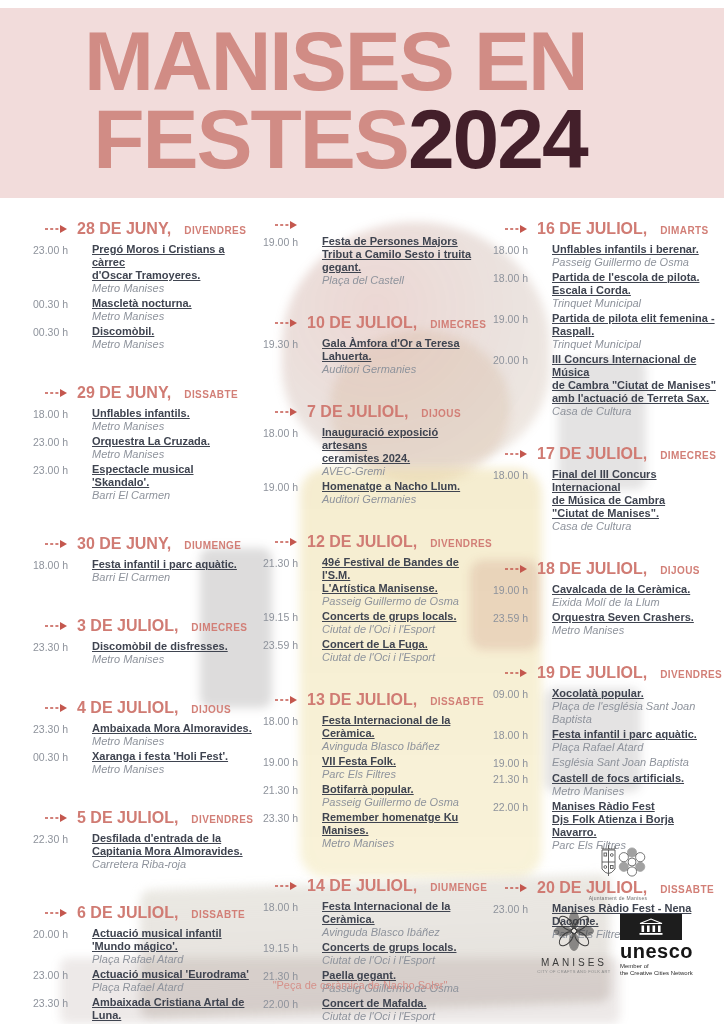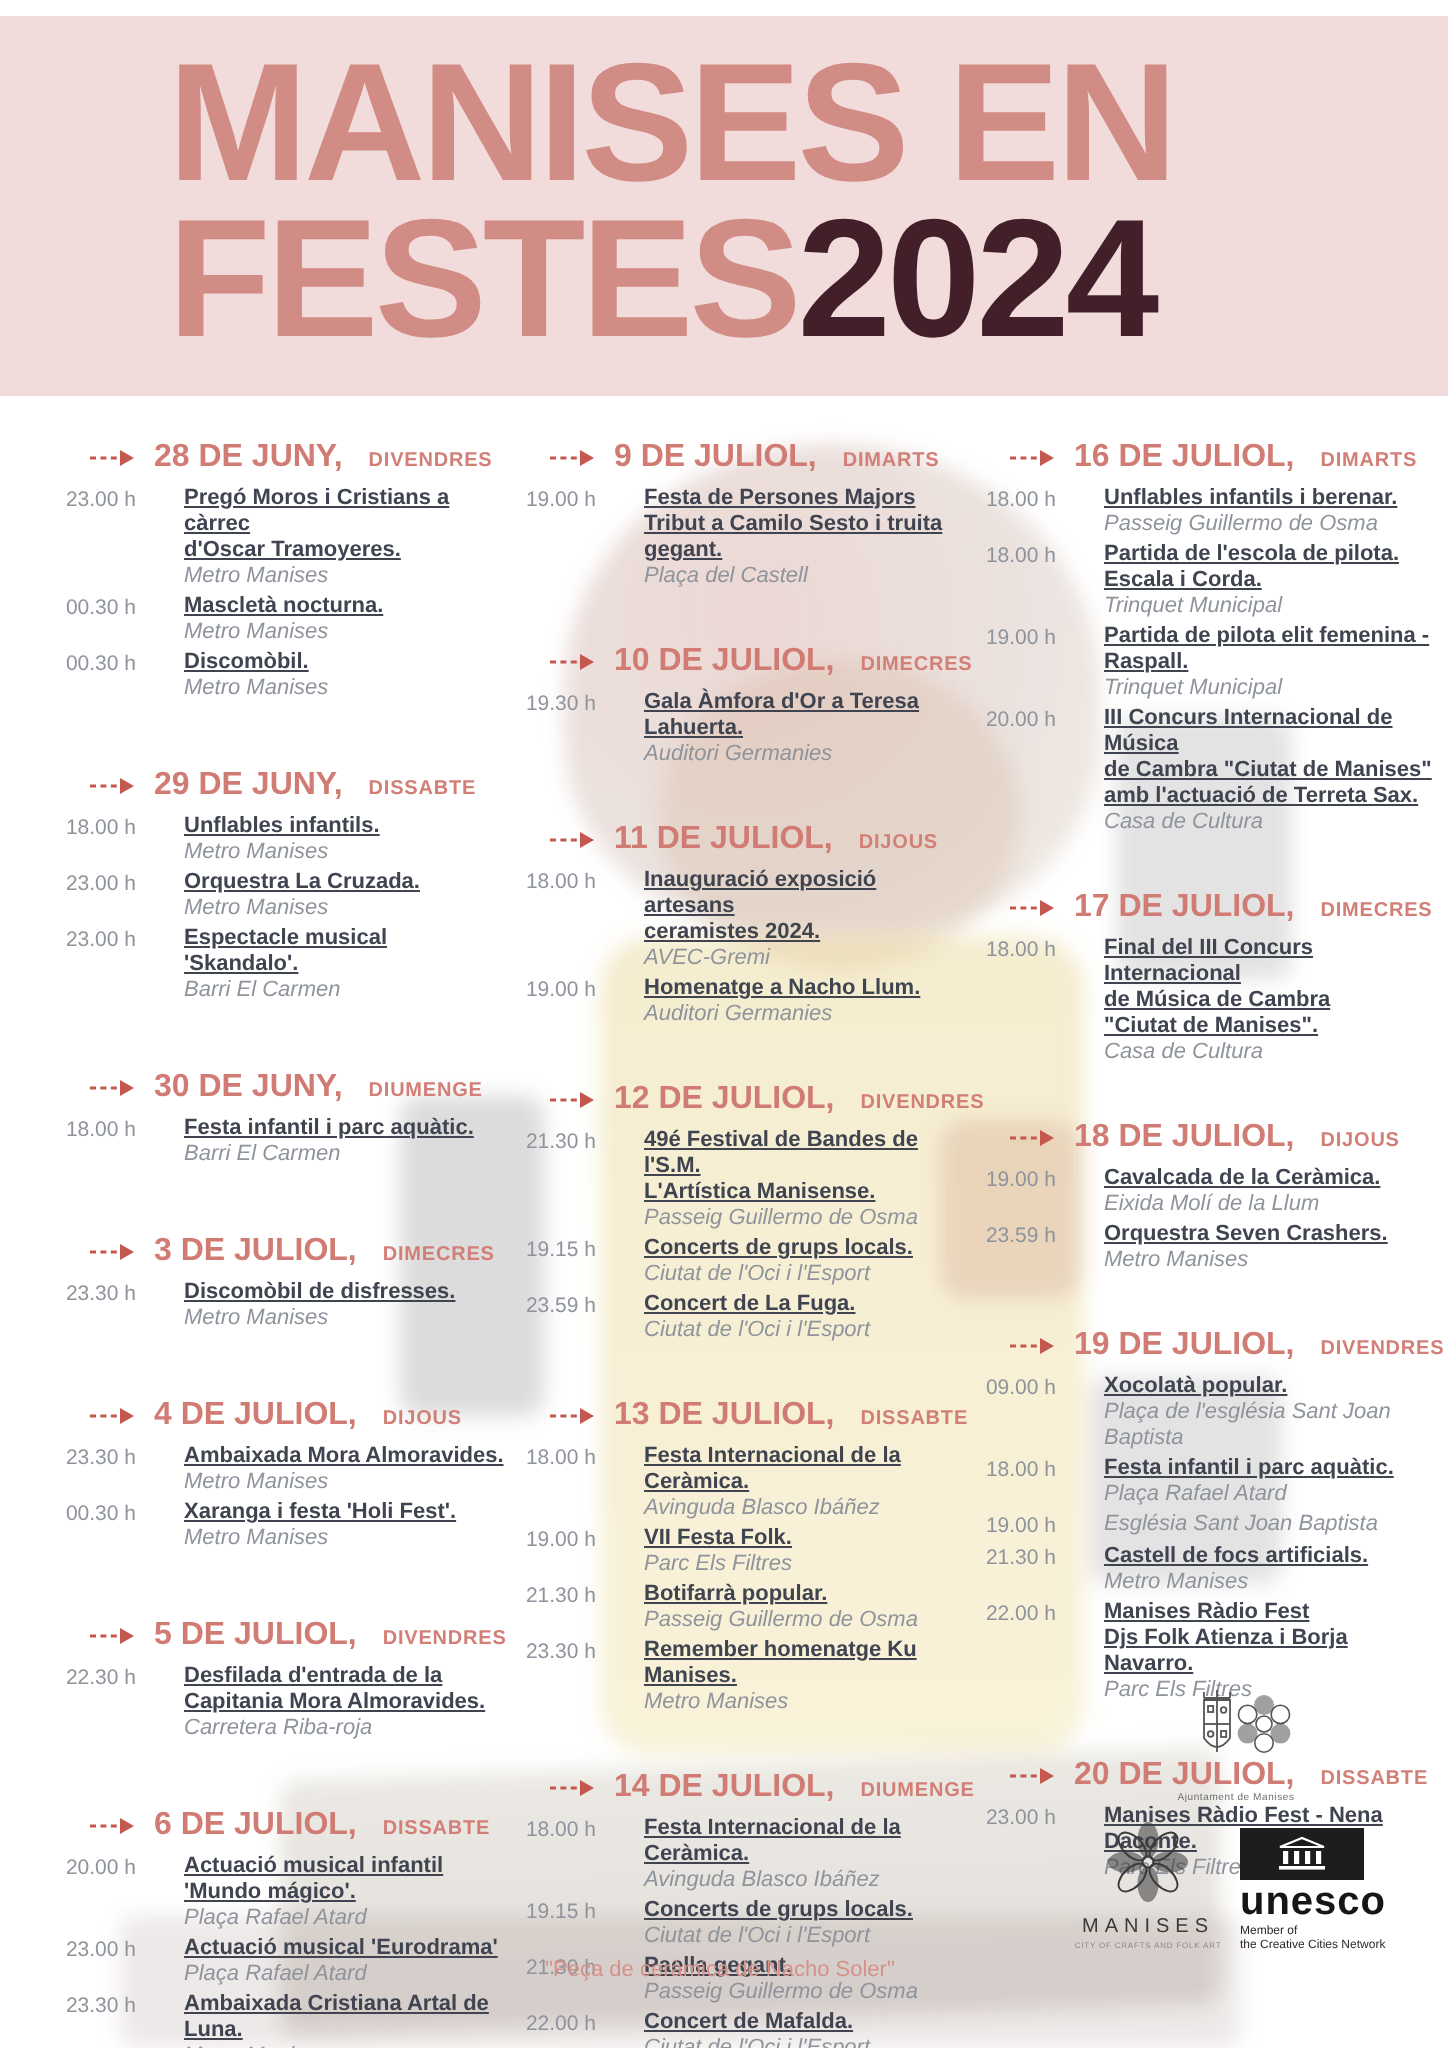--- a/index.html
+++ b/index.html
@@ -19,21 +19,21 @@
   .bg-darkB{top:358px;left:558px;width:88px;height:132px;border-radius:10px;background:rgba(45,40,35,0.13);}
   .bg-darkC{top:688px;left:545px;width:96px;height:104px;border-radius:10px;background:rgba(45,40,35,0.13);}
   .bg-red{top:560px;left:470px;width:70px;height:90px;border-radius:14px;background:rgba(150,42,32,0.13);}
   .bg-base{top:882px;left:140px;width:470px;height:128px;border-radius:10px;transform:skewY(-2deg);
     background:linear-gradient(180deg, rgba(210,205,192,0.45), rgba(130,110,95,0.22));}
   .bg-base2{top:958px;left:60px;width:560px;height:66px;border-radius:8px;background:rgba(105,75,62,0.12);}
 
   
   .header{position:absolute;top:8px;left:0;width:724px;height:190px;background:#f2dcdb;}
   .title{position:absolute;left:84px;top:14px;line-height:78px;
-    font-size:84px;font-weight:700;letter-spacing:-2px;color:#d18c85;}
+    font-size:84px;font-weight:700;letter-spacing:-2px;color:#d18c85;text-align:right;}
   .title .year{color:#431f2a;}
 
   
   .col{position:absolute;top:220px;}
   .col-0{left:20px;width:232px;}
   .col-1{left:250px;width:232px;}
   .col-2{left:480px;width:240px;}
   .section{margin-bottom:27px;}
   .col-0 .section{margin-bottom:33px;}
   .section-header{display:grid;grid-template-columns:48px 1fr;column-gap:9px;align-items:center;margin-bottom:5px;}
@@ -258,21 +258,20 @@
         </div>
       </div>
     </div>
   <div class="col col-1">
       <div class="section">
         <div class="section-header">
           <span class="arrow-cell"><svg width="24" height="10" viewBox="0 0 24 10">
               <line x1="1" y1="5" x2="16" y2="5" stroke="#c4574e" stroke-width="1.6" stroke-dasharray="3 2.2"></line>
               <path d="M16 1 L23 5 L16 9 Z" fill="#c4574e"></path>
             </svg></span>
-          <div class="date-line"><span class="date-text">9 DE JULIOL,</span><span class="day-text">DIMARTS</span></div>
         </div>
         <div class="event-row">
           <div class="event-time">19.00 h</div>
           <div class="event-text">
             <div class="event-title">Festa de Persones Majors
 Tribut a Camilo Sesto i truita gegant.</div>
             <div class="event-venue">Plaça del Castell</div>
           </div>
         </div>
       </div>
@@ -291,21 +290,21 @@
             <div class="event-venue">Auditori Germanies</div>
           </div>
         </div>
       </div>
       <div class="section">
         <div class="section-header">
           <span class="arrow-cell"><svg width="24" height="10" viewBox="0 0 24 10">
               <line x1="1" y1="5" x2="16" y2="5" stroke="#c4574e" stroke-width="1.6" stroke-dasharray="3 2.2"></line>
               <path d="M16 1 L23 5 L16 9 Z" fill="#c4574e"></path>
             </svg></span>
-          <div class="date-line"><span class="date-text">11 DE JULIOL,</span><span class="day-text">DIJOUS</span></div>
+          <div class="date-line"><span class="date-text">7 DE JULIOL,</span><span class="day-text">DIJOUS</span></div>
         </div>
         <div class="event-row">
           <div class="event-time">18.00 h</div>
           <div class="event-text">
             <div class="event-title">Inauguració exposició artesans
 ceramistes 2024.</div>
             <div class="event-venue">AVEC-Gremi</div>
           </div>
         </div>
         <div class="event-row">

